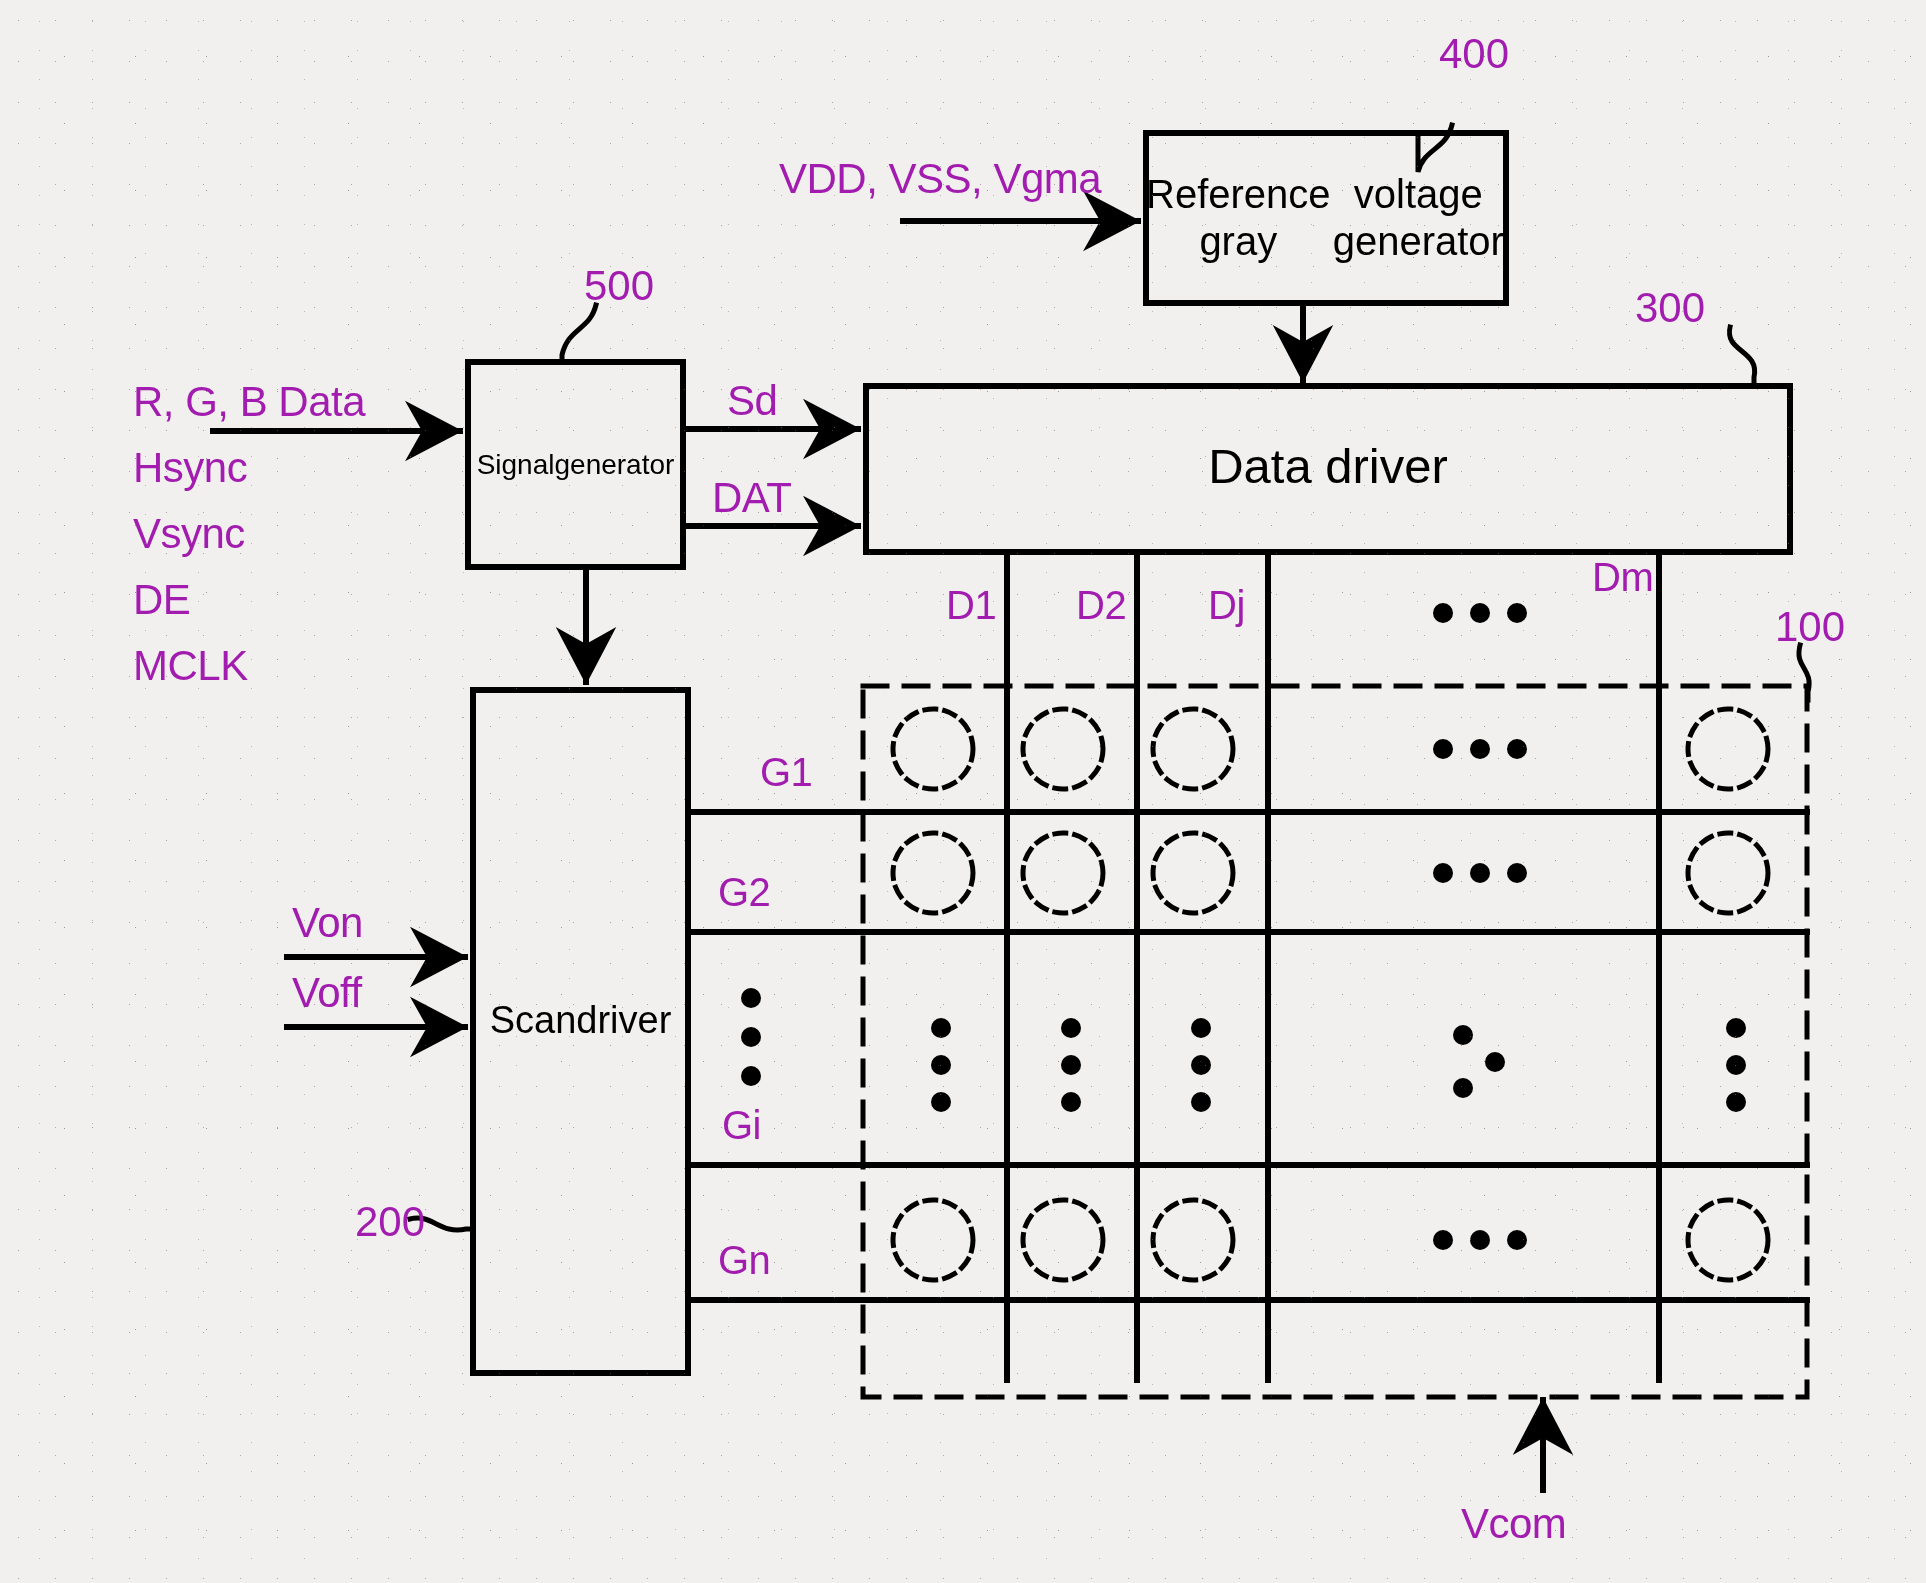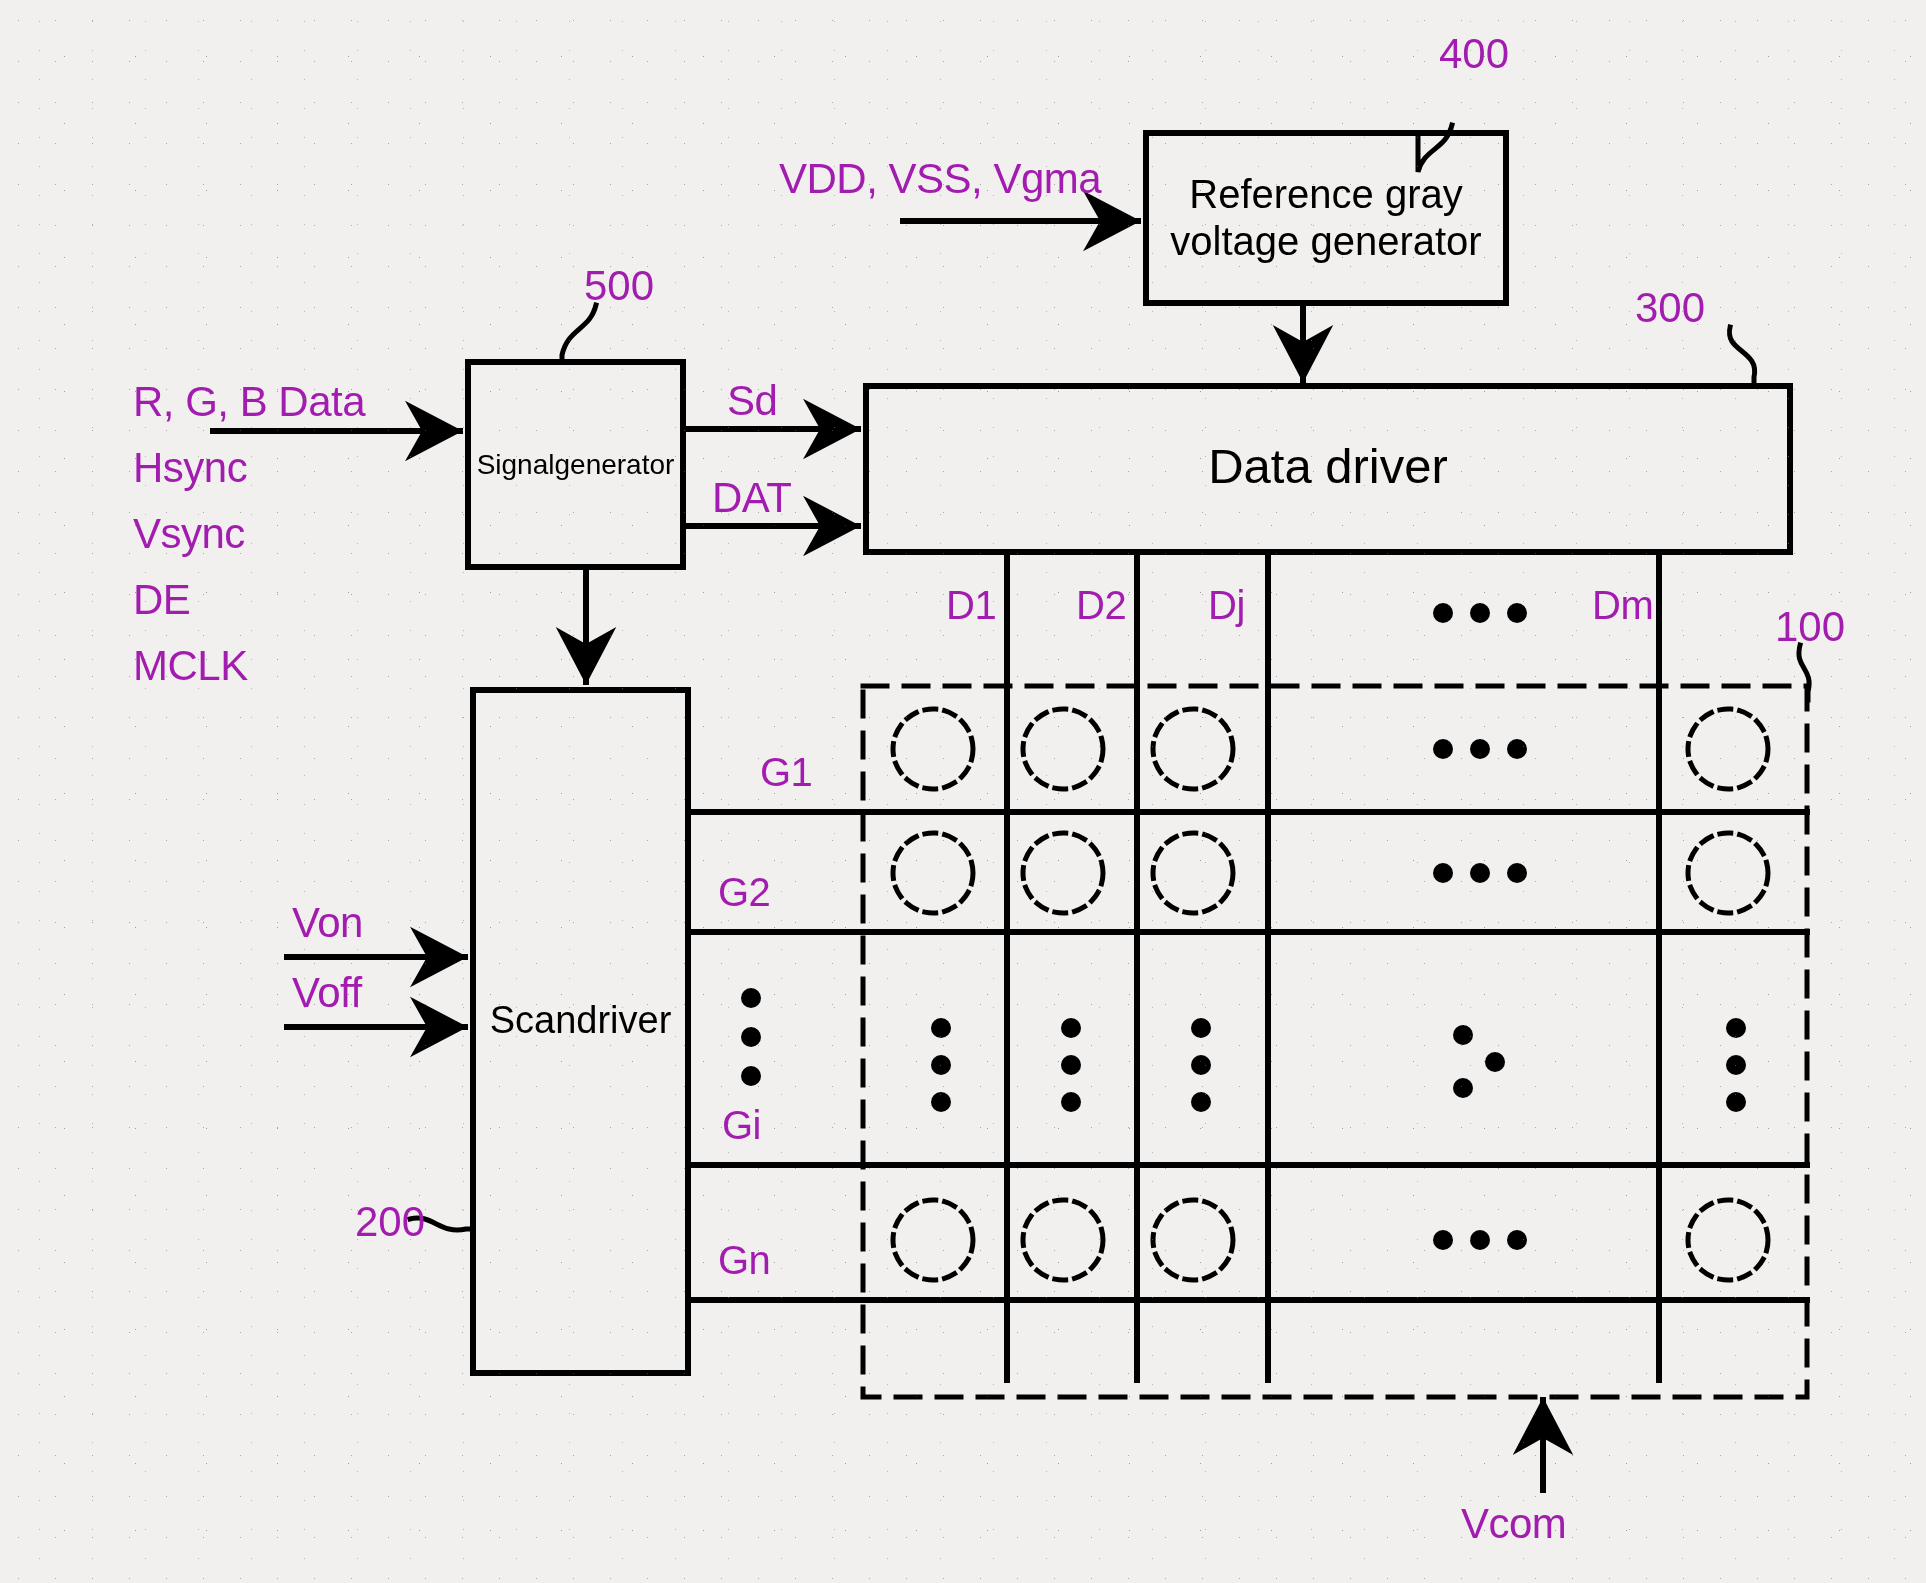--- a/index.html
+++ b/index.html
@@ -159,21 +159,21 @@
         <circle cx="1736" cy="1102" r="10"></circle>
     </g>
   </svg>
 
   <div class="lbl ref" style="left:1439px;top:30px;">400</div>
   <div class="lbl ref" style="left:584px;top:262px;">500</div>
   <div class="lbl ref" style="left:1635px;top:284px;">300</div>
   <div class="lbl ref" style="left:1775px;top:603px;">100</div>
   <div class="lbl ref" style="left:355px;top:1198px;">200</div>
 
-  <div class="boxtext" style="left:1146px;top:133px;width:360px;height:170px;flex-direction:column;font-size:40px;">
+  <div class="boxtext" style="left:1146px;top:133px;width:360px;height:170px;flex-direction:row;font-size:40px;">
     <span>Reference gray</span>
     <span>voltage generator</span>
   </div>
 
   <div class="lbl t42" style="left:779px;top:155px;">VDD, VSS, Vgma</div>
 
   <div class="boxtext" style="left:468px;top:362px;width:215px;height:205px;flex-direction:row;font-size:28px;">
     <span>Signal</span>
     <span>generator</span>
   </div>
@@ -185,21 +185,21 @@
   <div class="lbl t42" style="left:133px;top:642px;">MCLK</div>
 
   <div class="lbl t42" style="left:727px;top:377px;">Sd</div>
   <div class="lbl t42" style="left:712px;top:474px;">DAT</div>
 
   <div class="boxtext" style="left:866px;top:384px;width:924px;height:166px;font-size:49px;">Data driver</div>
 
   <div class="lbl t40" style="left:946px;top:583px;">D1</div>
   <div class="lbl t40" style="left:1076px;top:583px;">D2</div>
   <div class="lbl t40" style="left:1208px;top:583px;">Dj</div>
-  <div class="lbl t40" style="left:1592px;top:583px;">Dm</div>
+  <div class="lbl t40" style="left:1592px;top:555px;">Dm</div>
 
   <div class="boxtext" style="left:473px;top:960px;width:215px;height:120px;flex-direction:row;font-size:38px;">
     <span>Scan</span>
     <span>driver</span>
   </div>
 
   <div class="lbl t42" style="left:292px;top:899px;">Von</div>
   <div class="lbl t42" style="left:292px;top:969px;">Voff</div>
 
   <div class="lbl t40" style="left:760px;top:750px;">G1</div>

